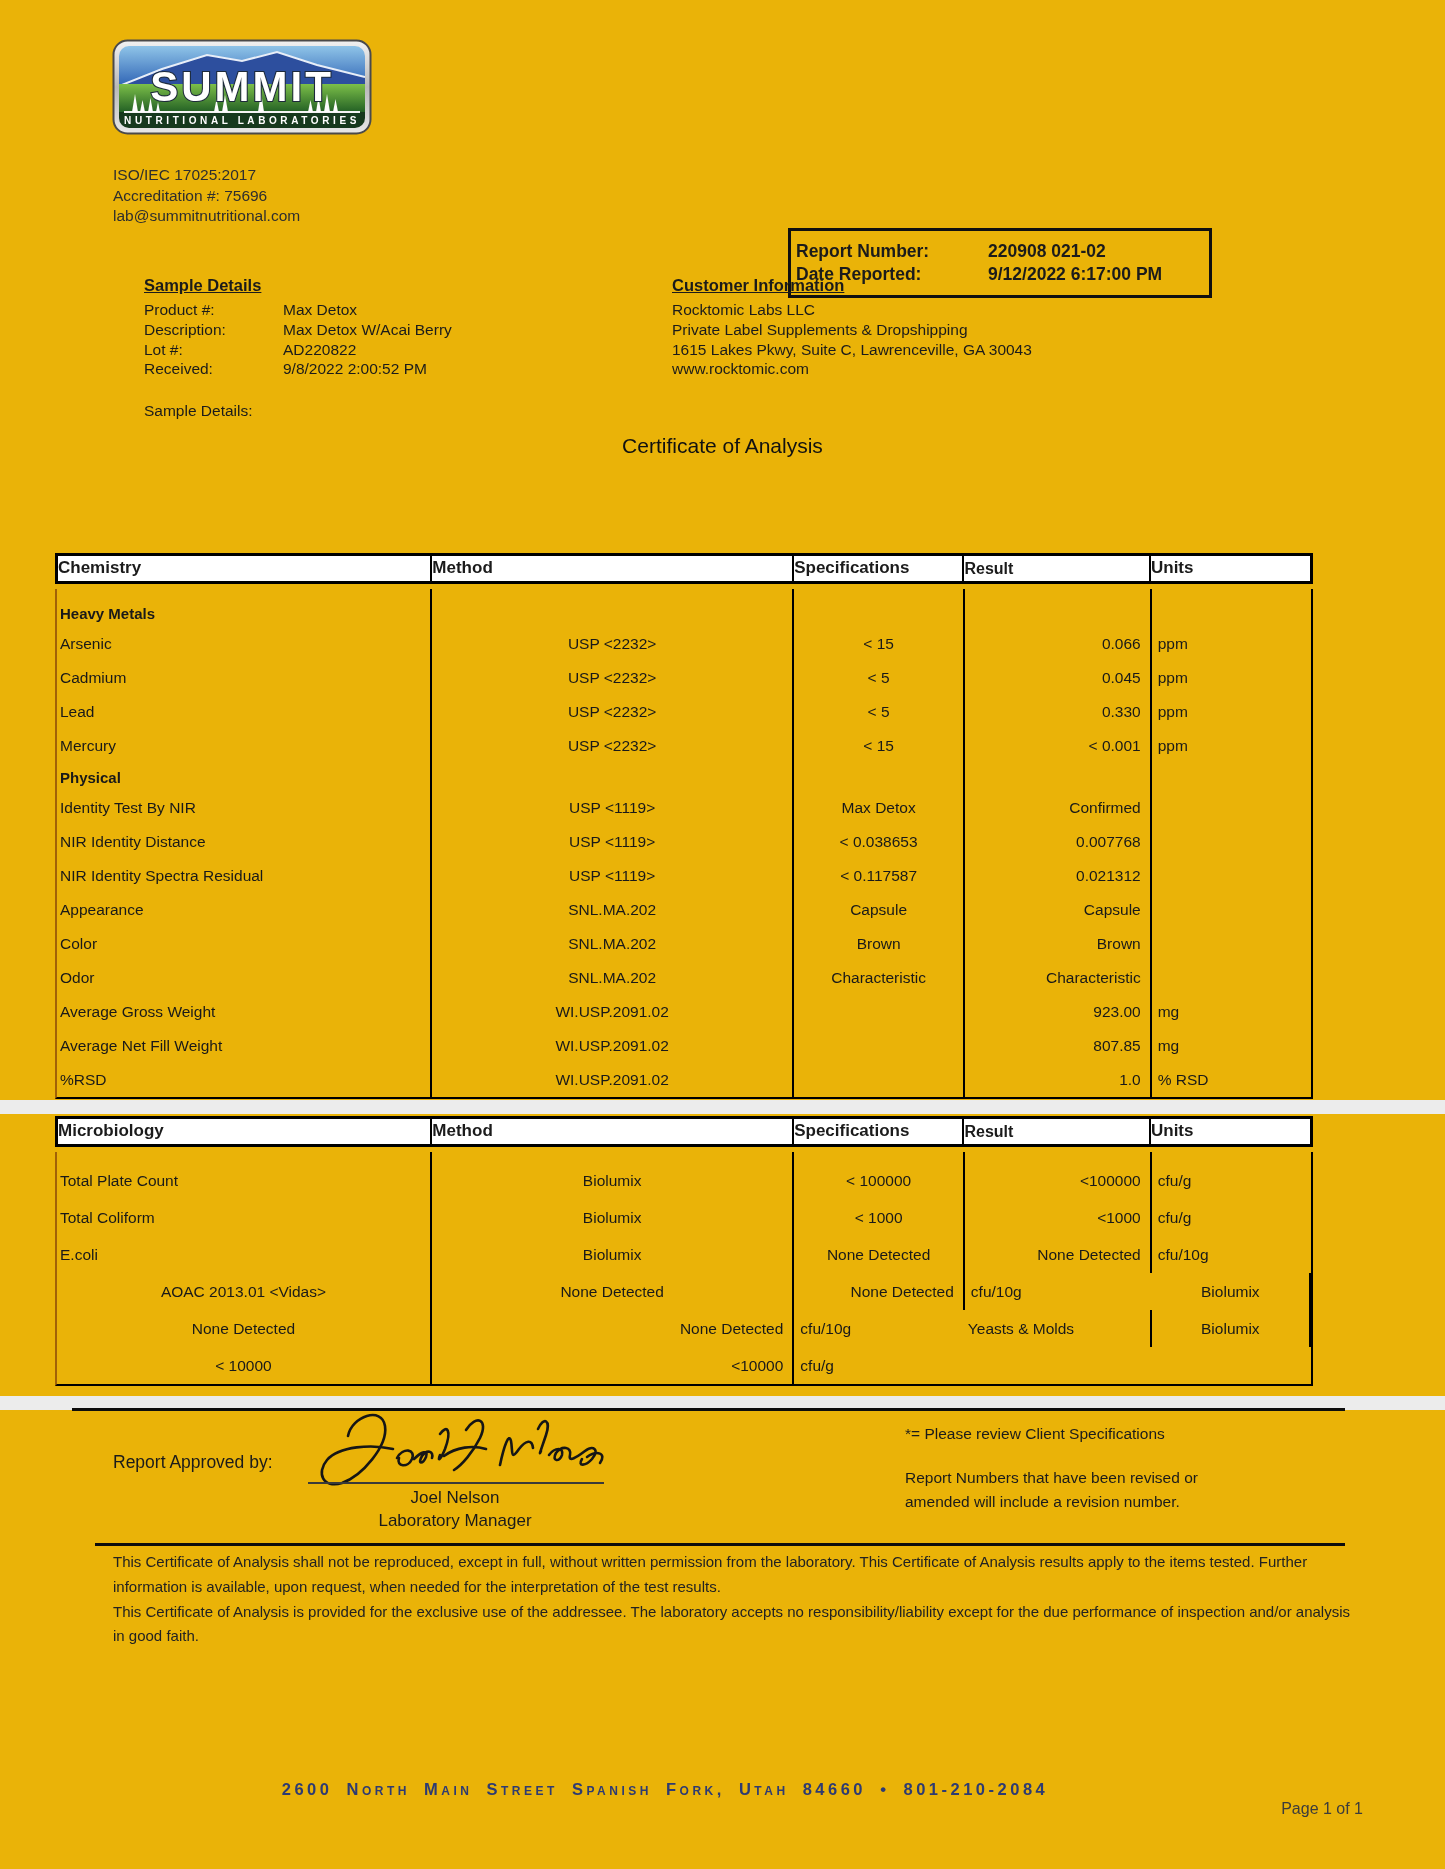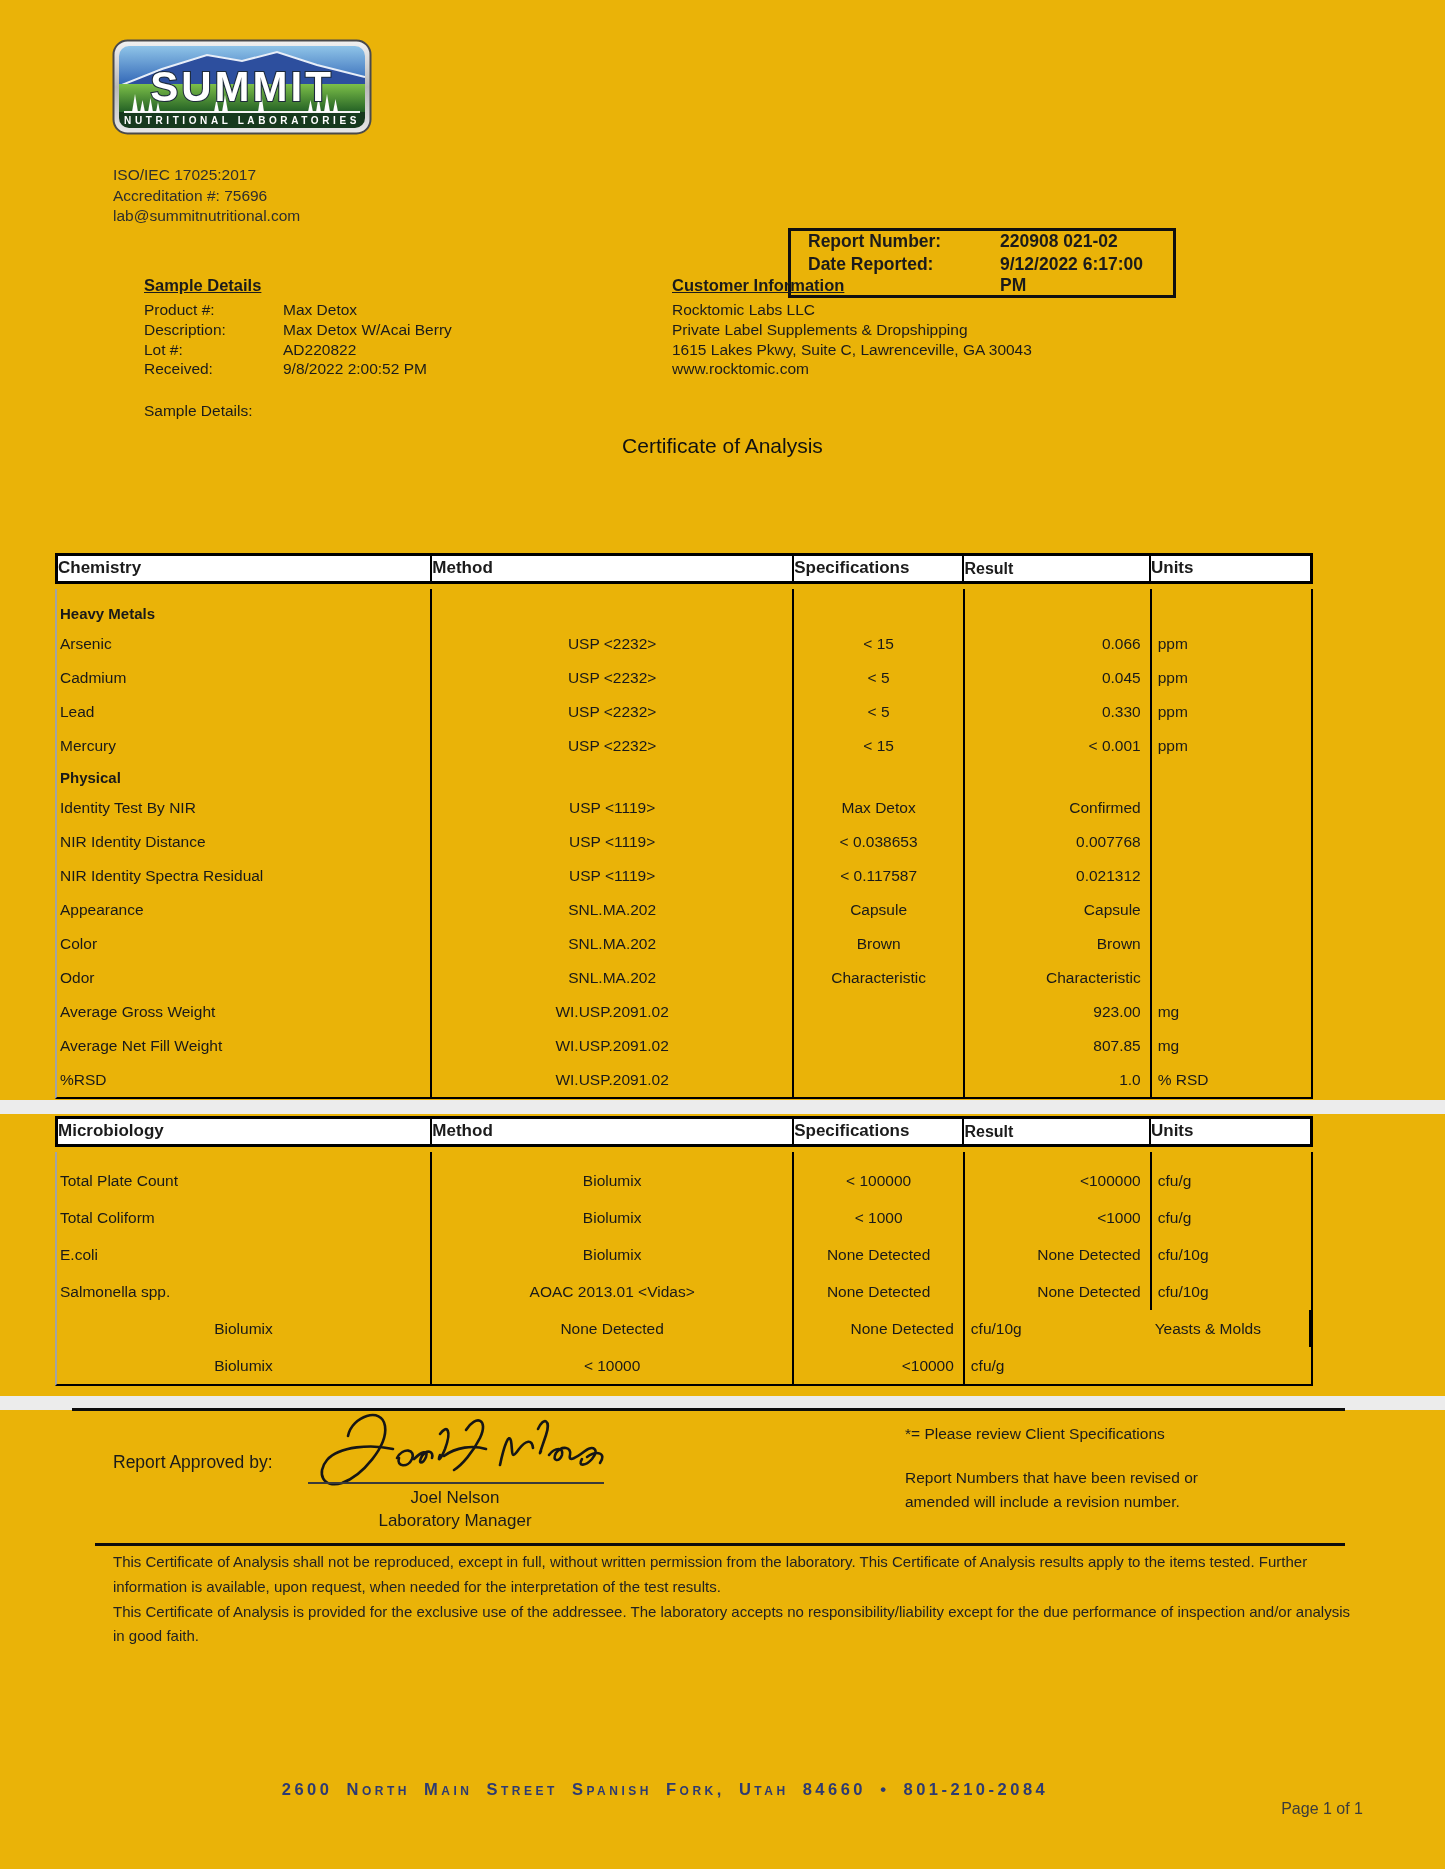--- a/index.html
+++ b/index.html
@@ -6,24 +6,24 @@
   .page {
     position:relative; width:1445px; height:1869px; background:#eab308;
     font-family:"Liberation Sans", sans-serif; color:#1b1b1b; overflow:hidden;
   }
 
   
   .logo { position:absolute; left:112px; top:39px; width:260px; height:96px; }
   .lab-meta { position:absolute; left:113px; top:165px; font-size:15.5px; line-height:20.5px; color:#2e2e2e; }
 
   .report-box {
-    position:absolute; left:788px; top:228px; width:388px; height:70px;
+    position:absolute; left:788px; top:228px; width:424px; height:70px;
     border:3px solid #101010; box-sizing:border-box;
     display:grid; grid-template-columns:192px 1fr; align-content:center;
-    padding-left:17px; row-gap:2px;
+    padding-left:5px; row-gap:2px;
   }
   .report-box .rb-label { font-weight:bold; font-size:17.5px; }
   .report-box .rb-value { font-weight:bold; font-size:17.5px; }
 
   
   .section-title { font-weight:bold; font-size:16.5px; text-decoration:underline; margin-bottom:5px; }
   .sample-details { position:absolute; left:144px; top:276px; font-size:15.5px; }
   .kv { display:grid; grid-template-columns:139px auto; line-height:19.8px; }
   .sd-footer { margin-top:22px; line-height:19.8px; }
   .customer-info { position:absolute; left:672px; top:276px; font-size:15.5px; }
@@ -39,21 +39,21 @@
   .t-header {
     display:grid; grid-template-columns:29.9% 28.9% 13.6% 14.9% 12.7%;
     border:3px solid #000; box-sizing:border-box; background:#fff;
   }
   .t-header > div { text-align:left; font-weight:bold; font-size:17px; line-height:24px; box-sizing:border-box; }
   .t-header > div:not(:last-child) { border-right:2.5px solid #000; }
   .t-header > div.th-3 { font-size:16px; line-height:24px; padding-top:1px; }
   .t-body {
     margin-top:5px;
     display:grid; grid-template-columns:29.9% 28.9% 13.6% 14.9% 12.7%;
-    border-left:2px solid #a3a3a3; border-right:2px solid #000; border-bottom:2.5px solid #000;
+    border-left:2px solid #a16207; border-right:2px solid #000; border-bottom:2.5px solid #000;
     box-sizing:border-box;
   }
   .t-body > div { box-sizing:border-box; font-size:15.5px; color:#191919; display:flex; align-items:center; }
   .t-body > div.c0 { justify-content:flex-start; padding-left:3px; }
   .t-body > div.c1, .t-body > div.c2 { justify-content:center; }
   .t-body > div.c3 { justify-content:flex-end; padding-right:9px; }
   .t-body > div.c4 { justify-content:flex-start; padding-left:6px; }
   .t-body > div:not(.c4) { border-right:2px solid #000; }
   .t-body > div.sect { font-weight:bold; font-size:15px; }
   .chem  .t-body > div.row-data { height:34px; }
@@ -302,21 +302,20 @@
         <div class="c0 row-data">Total Coliform</div>
         <div class="c1 row-data">Biolumix</div>
         <div class="c2 row-data">&lt; 1000</div>
         <div class="c3 row-data">&lt;1000</div>
         <div class="c4 row-data">cfu/g</div>
         <div class="c0 row-data">E.coli</div>
         <div class="c1 row-data">Biolumix</div>
         <div class="c2 row-data">None Detected</div>
         <div class="c3 row-data">None Detected</div>
         <div class="c4 row-data">cfu/10g</div>
-        <div class="c0 row-data">Salmonella spp.</div>
         <div class="c1 row-data">AOAC 2013.01 &lt;Vidas&gt;</div>
         <div class="c2 row-data">None Detected</div>
         <div class="c3 row-data">None Detected</div>
         <div class="c4 row-data">cfu/10g</div>
         <div class="c1 row-data">Biolumix</div>
         <div class="c2 row-data">None Detected</div>
         <div class="c3 row-data">None Detected</div>
         <div class="c4 row-data">cfu/10g</div>
         <div class="c0 row-data">Yeasts &amp; Molds</div>
         <div class="c1 row-data">Biolumix</div>

